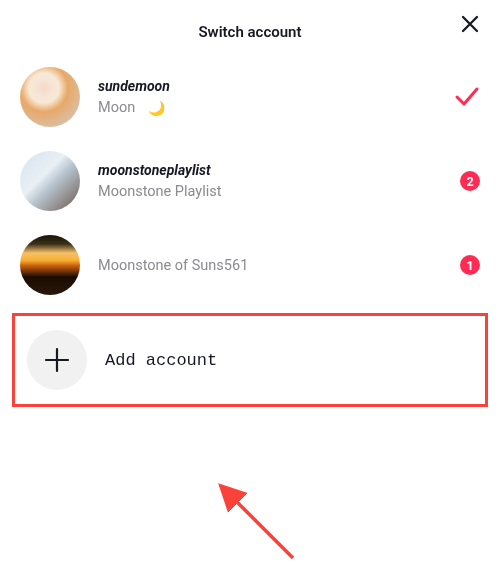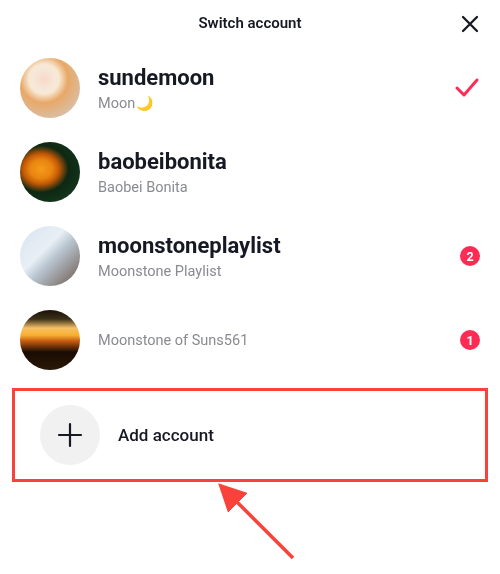--- a/index.html
+++ b/index.html
@@ -15,21 +15,21 @@
       width: 100%;
       background: #fff;
       border-radius: 10px 10px 0 0;
       padding: 0;
     }
     .header {
       display: flex;
       align-items: center;
       justify-content: center;
       position: relative;
-      padding: 14px 0 10px 0;
+      padding: 23px 0 10px 0;
     }
     .title {
       font-size: 15px;
       font-weight: 600;
       color: #161823;
     }
     .close-btn {
       position: absolute;
       right: 18px;
       top: 12px;
@@ -71,32 +71,33 @@
       background: linear-gradient(180deg, #1a1208 0%, #3a2f18 15%, #f5c068 30%, #f8b030 42%, #c45a10 52%, #1a0c03 70%, #2a1808 100%);
     }
     .info {
       flex: 1;
       display: flex;
       flex-direction: column;
       justify-content: center;
       min-width: 0;
     }
     .username {
-      font-size: 22px;
+      font-size: 14px;
       font-weight: 700;
       color: #161823;
       margin-bottom: 5px;
+      font-style: italic;
     }
     .displayname {
       font-size: 14.5px;
       color: #8a8b91;
       font-weight: 400;
       display: flex;
       align-items: center;
-      gap: 1px;
+      gap: 13px;
     }
     .trailing {
       margin-left: auto;
       display: flex;
       align-items: center;
     }
     .check {
       width: 26px;
       height: 26px;
     }
@@ -109,21 +110,22 @@
       font-size: 12.5px;
       font-weight: 700;
       display: flex;
       align-items: center;
       justify-content: center;
       padding: 0 6px;
     }
     .add-row-wrap {
       border: 3.5px solid #fb423a;
       margin: 6px 12px 0 12px;
-      padding: 2px 17px;
+      padding: 2px 4px;
+      font-family: Liberation Mono, monospace;
     }
     .add-row {
       display: flex;
       align-items: center;
       padding: 12px 8px;
       cursor: pointer;
     }
     .plus-circle {
       width: 60px;
       height: 60px;
@@ -173,27 +175,20 @@
           <span class="moon-emoji">🌙</span>
         </div>
       </div>
       <div class="trailing">
         <svg class="check" viewBox="0 0 26 26">
           <path d="M3 13 L10 20 L23 5" stroke="#fe2c55" stroke-width="3" fill="none" stroke-linecap="round" stroke-linejoin="round"></path>
         </svg>
       </div>
     </div>
 
-    <div class="account-row">
-      <div class="avatar a1"></div>
-      <div class="info">
-        <div class="username">baobeibonita</div>
-        <div class="displayname">Baobei Bonita</div>
-      </div>
-    </div>
 
     <div class="account-row">
       <div class="avatar a2"></div>
       <div class="info">
         <div class="username">moonstoneplaylist</div>
         <div class="displayname">Moonstone Playlist</div>
       </div>
       <div class="trailing">
         <div class="badge">2</div>
       </div>

